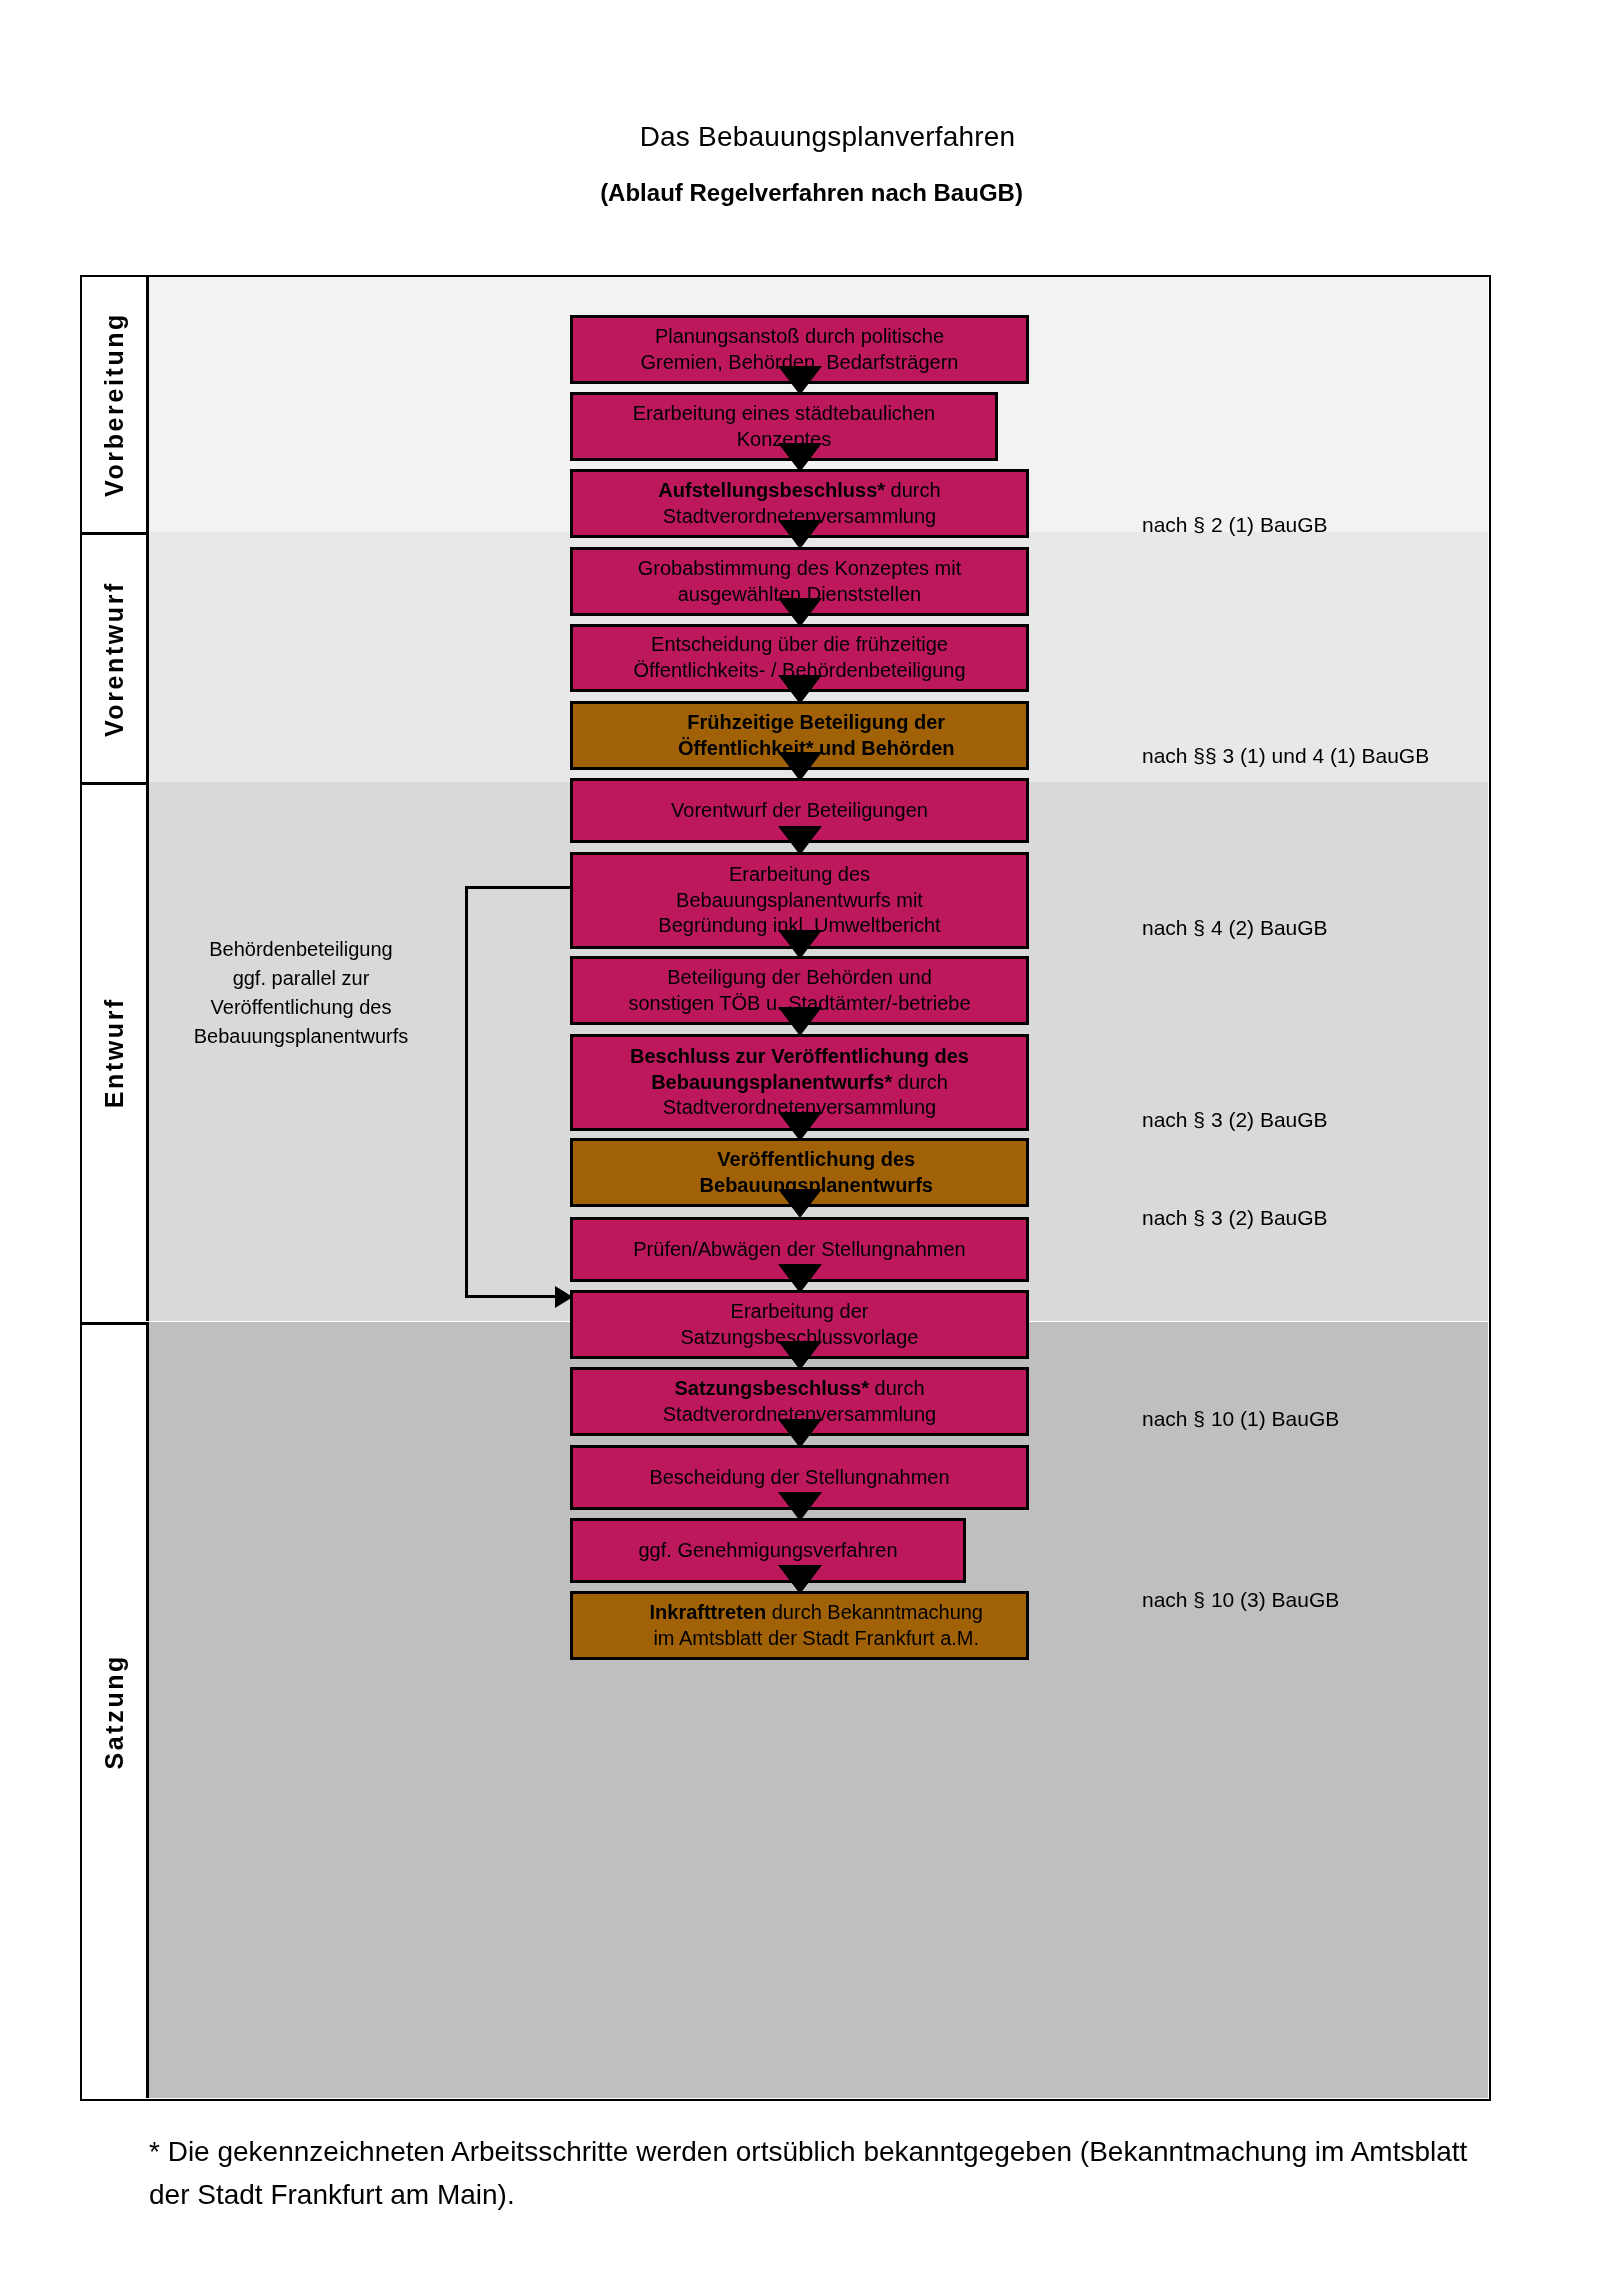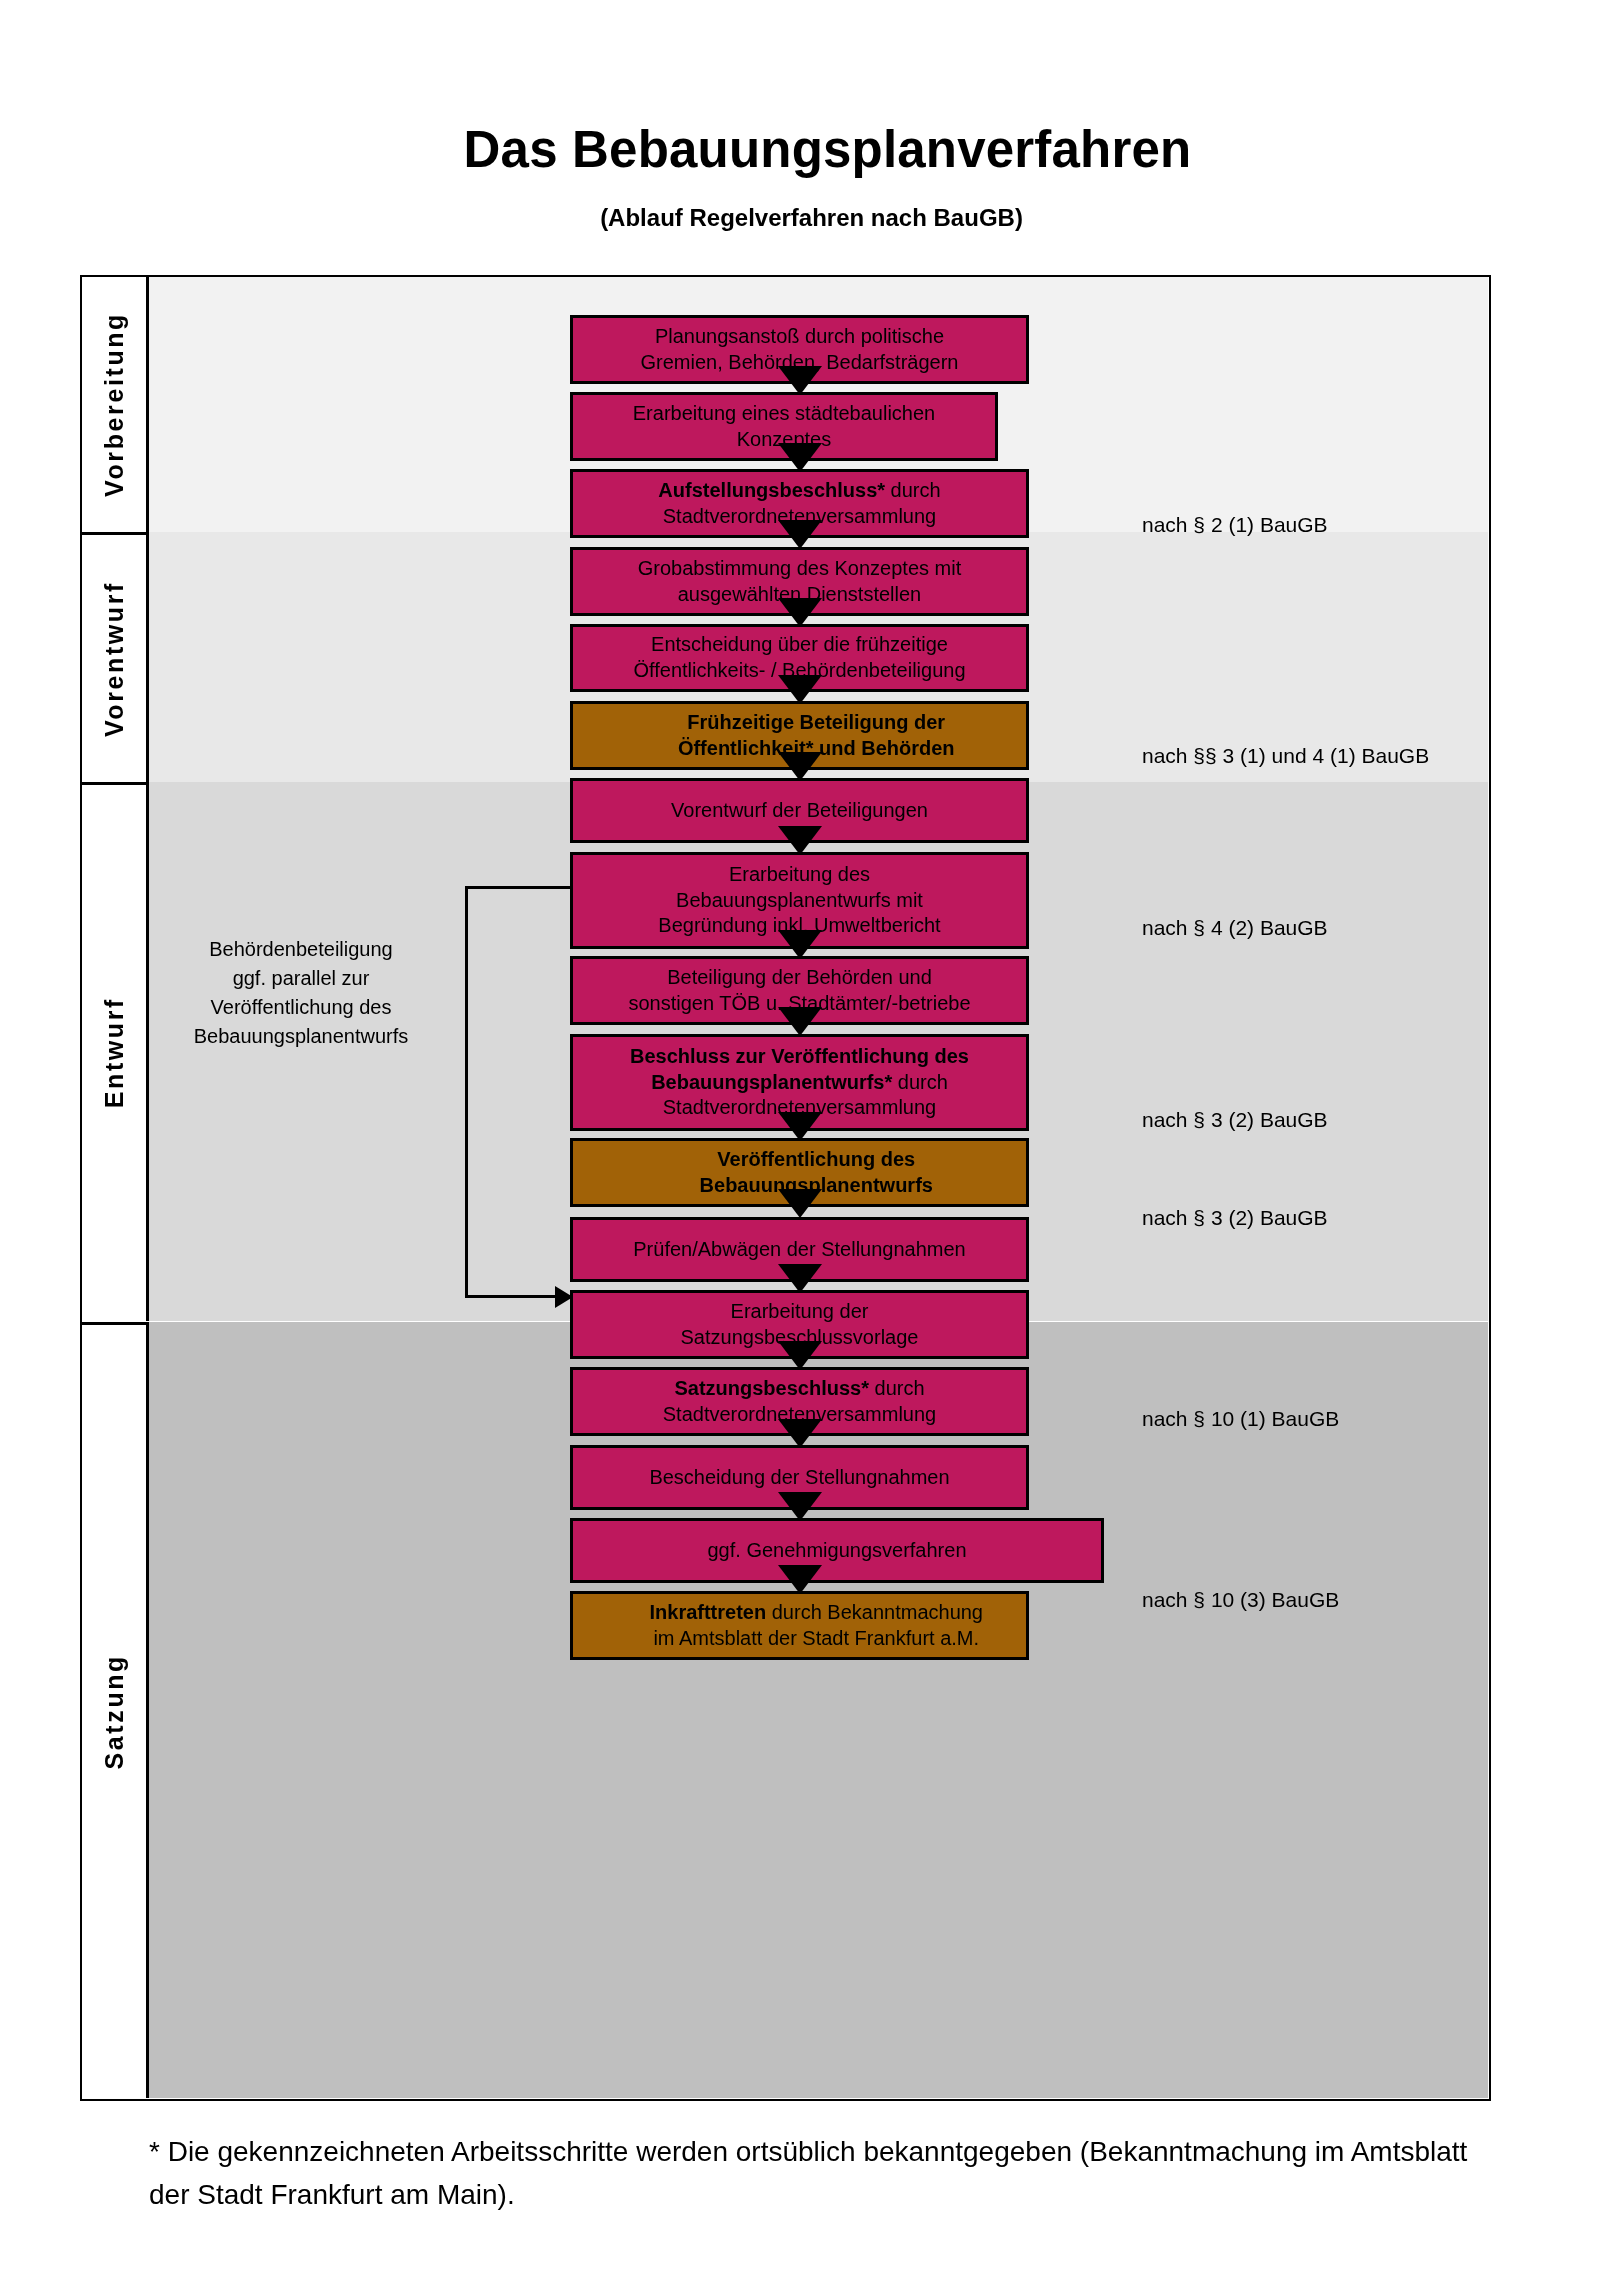--- a/index.html
+++ b/index.html
@@ -7,21 +7,21 @@
   body{
     width:1623px;height:2295px;
     background:#ffffff;
     font-family:"Liberation Sans","DejaVu Sans",sans-serif;
     color:#000000;
     position:relative;
     overflow:hidden;
   }
   
   #title-block{position:absolute;left:0;top:122px;width:1623px;text-align:center;}
-  #main-title{font-size:51px;font-weight:bold;letter-spacing:0.2px;line-height:1.1;margin-left:32px;}
+  #main-title{font-size:28px;font-weight:normal;letter-spacing:0.2px;line-height:1.1;margin-left:32px;}
   #sub-title{font-size:24px;font-weight:bold;margin-top:26px;}
 
   
   #chart-frame{
     position:absolute;left:80px;top:275px;width:1411px;height:1826px;
     border:2.6px solid #000;box-sizing:border-box;background:#ffffff;
   }
 
   
   .phase-band{position:absolute;left:0;box-sizing:border-box;display:flex;}
@@ -248,21 +248,21 @@
   </div>
   <div class="down-arrow" style="left:696px;top:1142px;"></div>
 
   <div class="flow-box" style="left:488px;top:1168px;width:459px;height:65px;">
     <div>
       <div>Bescheidung der Stellungnahmen</div>
     </div>
   </div>
   <div class="down-arrow" style="left:696px;top:1215px;"></div>
 
-  <div class="flow-box" style="left:488px;top:1241px;width:534px;height:65px;">
+  <div class="flow-box" style="left:488px;top:1241px;width:396px;height:65px;">
     <div>
       <div>ggf. Genehmigungsverfahren</div>
     </div>
   </div>
   <div class="down-arrow" style="left:696px;top:1288px;"></div>
 
   <div class="flow-box blue" style="left:488px;top:1314px;width:459px;height:69px;">
     <div>
       <div><span class="bld">Inkrafttreten</span><span> durch Bekanntmachung</span></div>
       <div>im Amtsblatt der Stadt Frankfurt a.M.</div>

